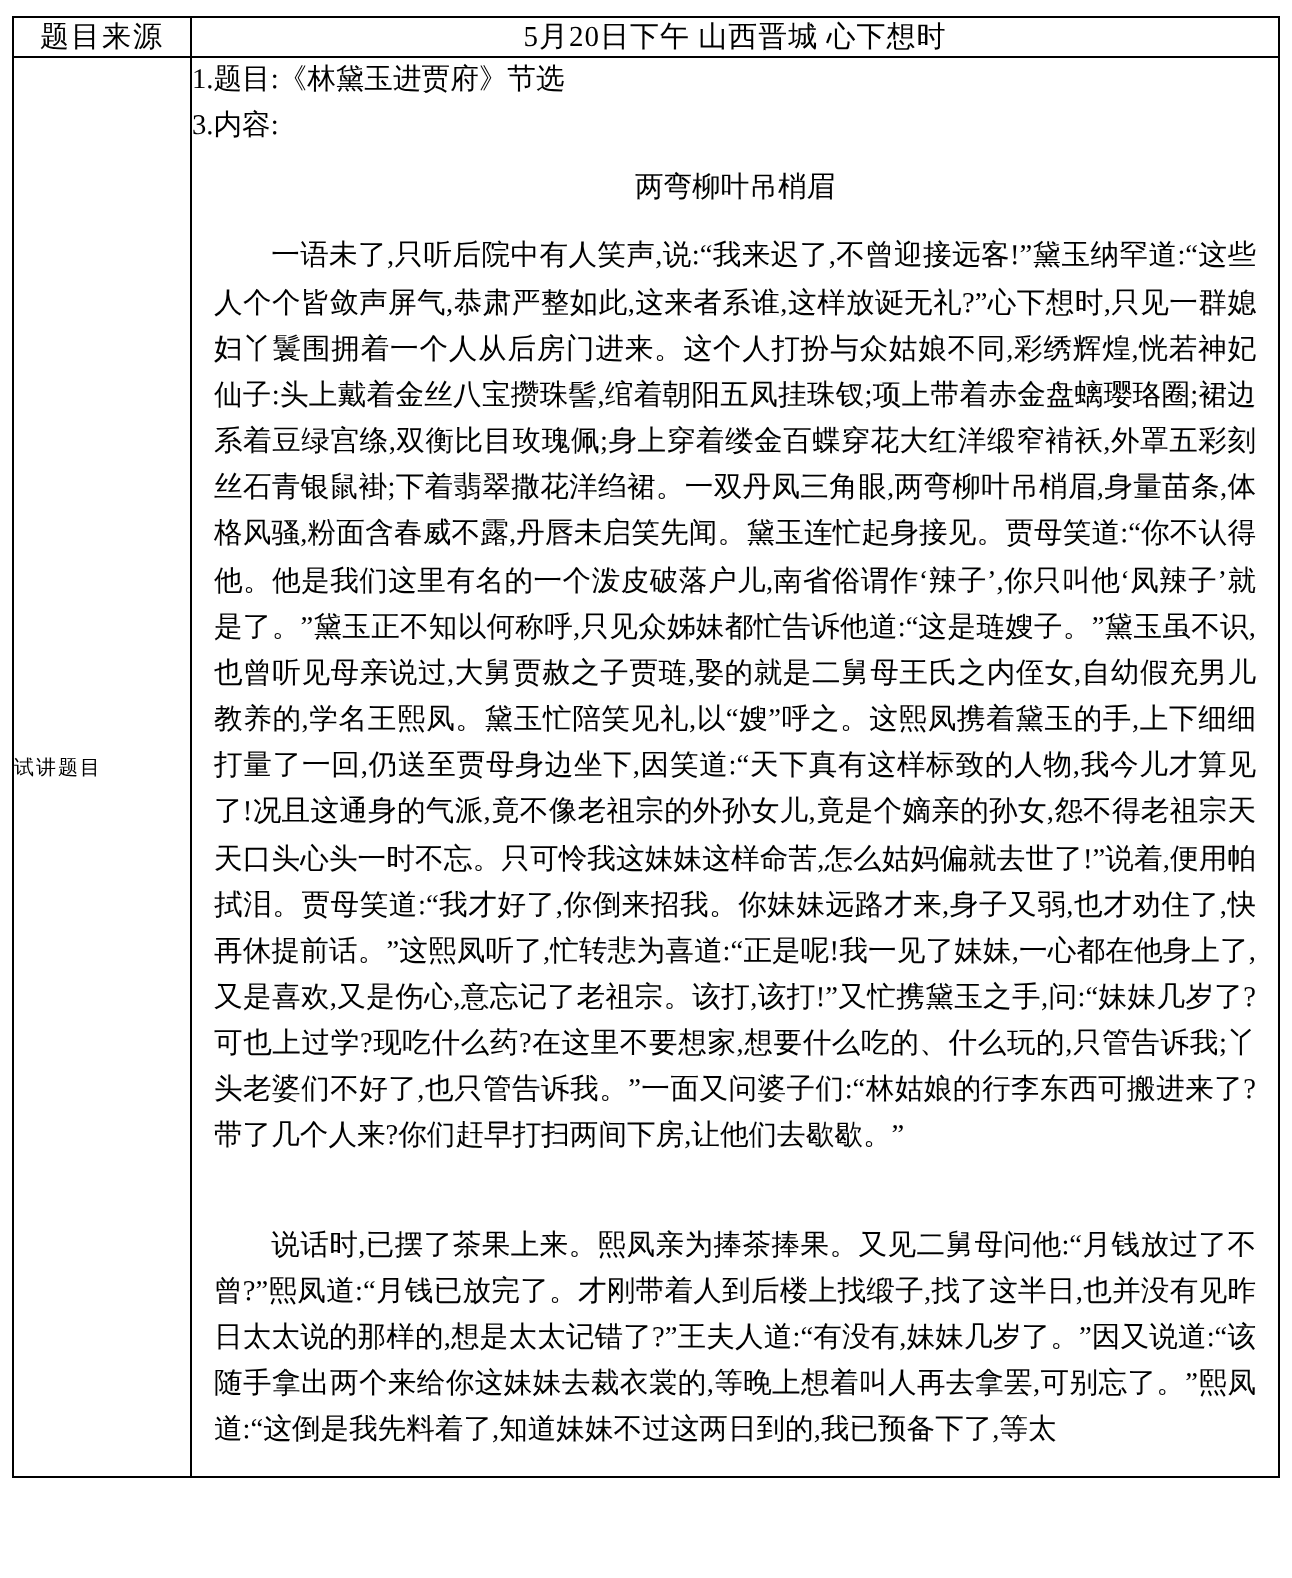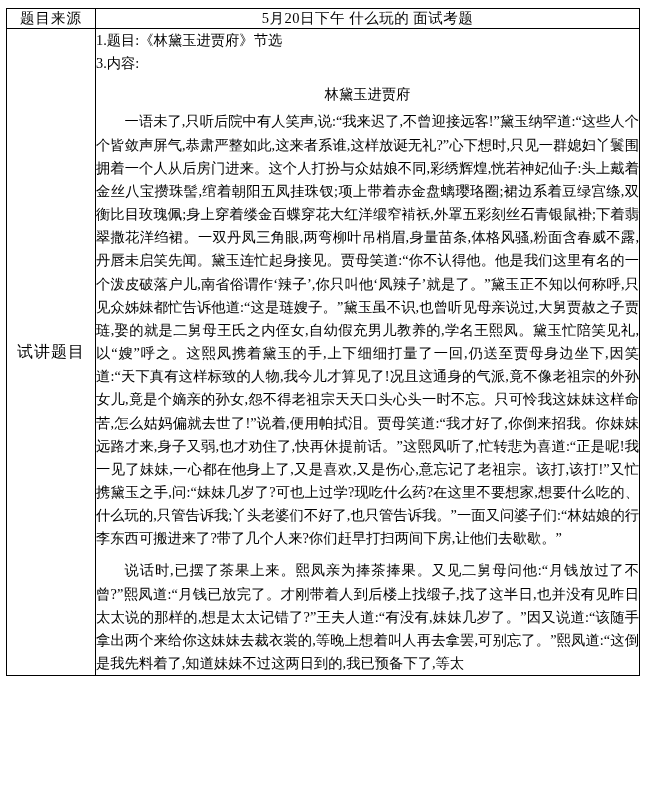--- a/index.html
+++ b/index.html
@@ -37,67 +37,67 @@
     padding: 5px 2px;
   }
   td.head-value {
     text-align: center;
     font-size: 14.5px;
     padding: 5px 4px;
     letter-spacing: 0.5px;
   }
   td.body-label {
     width: 88px;
-    text-align: center;
-    font-size: 16px;
+    text-align: left;
+    font-size: 10px;
     letter-spacing: 1px;
     vertical-align: middle;
   }
   td.body-content {
     padding: 6px 9px 8px 9px;
     vertical-align: top;
     font-size: 14.3px;
     line-height: 1.62;
   }
   .line {
     margin: 0;
     text-align: justify;
     text-justify: inter-ideograph;
   }
   .title-line {
     text-align: center;
     margin: 8px 0 4px 0;
     font-size: 14.3px;
   }
   .para {
-    margin: 0;
+    margin: 11px;
     text-indent: 2em;
     text-align: justify;
     text-justify: inter-ideograph;
   }
   .gap {
     height: 9px;
   }
 </style>
 </head>
 <body>
 
 <div class="page">
   <table class="doc">
     <tbody>
         <tr>
       <td class="label-cell">题目来源</td>
-      <td class="head-value">5月20日下午 什么玩的 面试考题</td>
+      <td class="head-value">5月20日下午 山西晋城 心下想时</td>
     </tr>
     <tr>
       <td class="body-label">试讲题目</td>
       <td class="body-content">
         <p class="line">1.题目:《林黛玉进贾府》节选</p>
         <p class="line">3.内容:</p>
-        <p class="title-line">林黛玉进贾府</p>
+        <p class="title-line">两弯柳叶吊梢眉</p>
         <p class="para">一语未了,只听后院中有人笑声,说:“我来迟了,不曾迎接远客!”黛玉纳罕道:“这些人个个皆敛声屏气,恭肃严整如此,这来者系谁,这样放诞无礼?”心下想时,只见一群媳妇丫鬟围拥着一个人从后房门进来。这个人打扮与众姑娘不同,彩绣辉煌,恍若神妃仙子:头上戴着金丝八宝攒珠髻,绾着朝阳五凤挂珠钗;项上带着赤金盘螭璎珞圈;裙边系着豆绿宫绦,双衡比目玫瑰佩;身上穿着缕金百蝶穿花大红洋缎窄褃袄,外罩五彩刻丝石青银鼠褂;下着翡翠撒花洋绉裙。一双丹凤三角眼,两弯柳叶吊梢眉,身量苗条,体格风骚,粉面含春威不露,丹唇未启笑先闻。黛玉连忙起身接见。贾母笑道:“你不认得他。他是我们这里有名的一个泼皮破落户儿,南省俗谓作‘辣子’,你只叫他‘凤辣子’就是了。”黛玉正不知以何称呼,只见众姊妹都忙告诉他道:“这是琏嫂子。”黛玉虽不识,也曾听见母亲说过,大舅贾赦之子贾琏,娶的就是二舅母王氏之内侄女,自幼假充男儿教养的,学名王熙凤。黛玉忙陪笑见礼,以“嫂”呼之。这熙凤携着黛玉的手,上下细细打量了一回,仍送至贾母身边坐下,因笑道:“天下真有这样标致的人物,我今儿才算见了!况且这通身的气派,竟不像老祖宗的外孙女儿,竟是个嫡亲的孙女,怨不得老祖宗天天口头心头一时不忘。只可怜我这妹妹这样命苦,怎么姑妈偏就去世了!”说着,便用帕拭泪。贾母笑道:“我才好了,你倒来招我。你妹妹远路才来,身子又弱,也才劝住了,快再休提前话。”这熙凤听了,忙转悲为喜道:“正是呢!我一见了妹妹,一心都在他身上了,又是喜欢,又是伤心,意忘记了老祖宗。该打,该打!”又忙携黛玉之手,问:“妹妹几岁了?可也上过学?现吃什么药?在这里不要想家,想要什么吃的、什么玩的,只管告诉我;丫头老婆们不好了,也只管告诉我。”一面又问婆子们:“林姑娘的行李东西可搬进来了?带了几个人来?你们赶早打扫两间下房,让他们去歇歇。”</p>
         <div class="gap"></div>
         <p class="para">说话时,已摆了茶果上来。熙凤亲为捧茶捧果。又见二舅母问他:“月钱放过了不曾?”熙凤道:“月钱已放完了。才刚带着人到后楼上找缎子,找了这半日,也并没有见昨日太太说的那样的,想是太太记错了?”王夫人道:“有没有,妹妹几岁了。”因又说道:“该随手拿出两个来给你这妹妹去裁衣裳的,等晚上想着叫人再去拿罢,可别忘了。”熙凤道:“这倒是我先料着了,知道妹妹不过这两日到的,我已预备下了,等太</p>
       </td>
     </tr>
   </tbody>
     </table>
 </div>
 
 </body></html>

